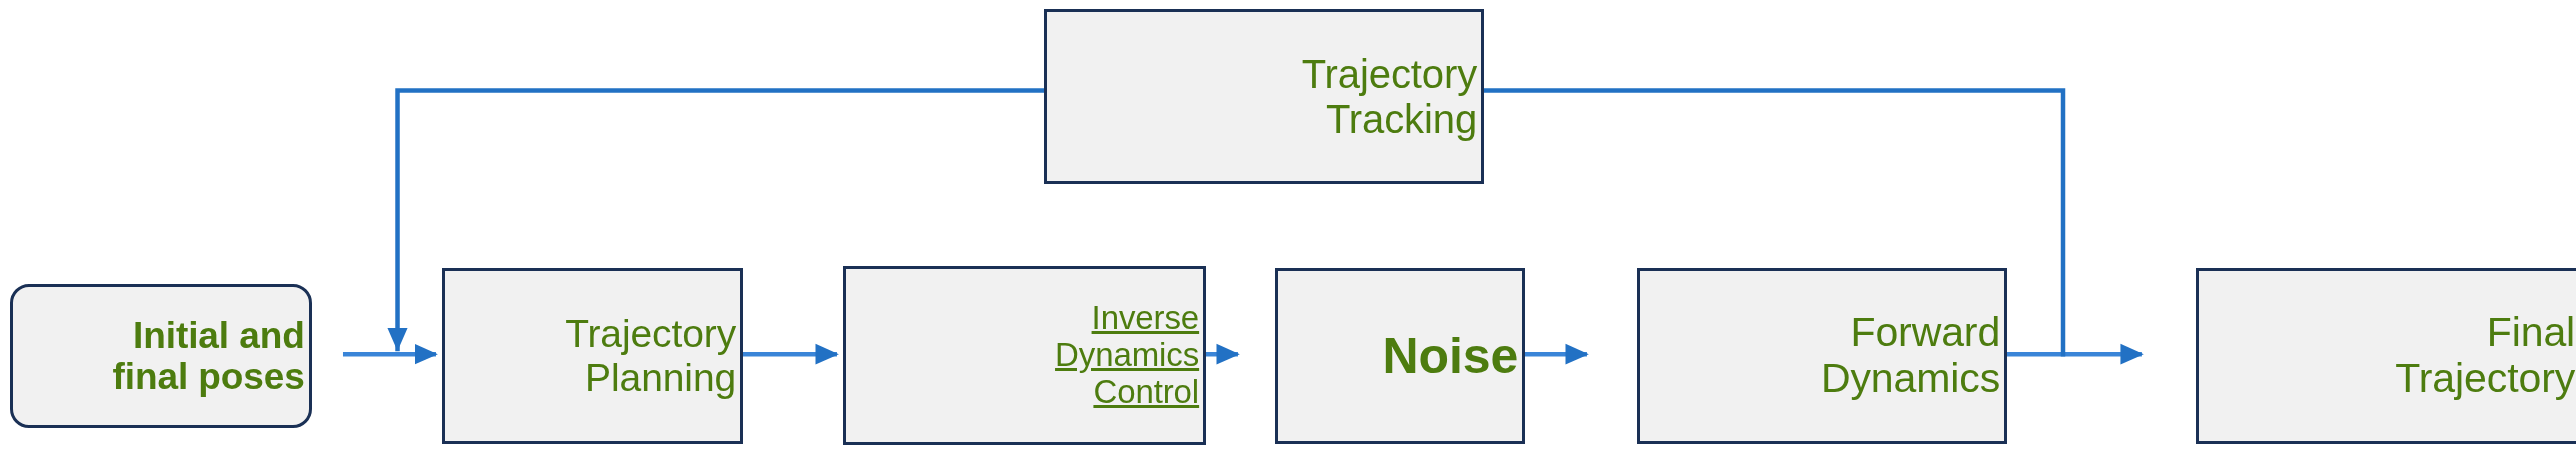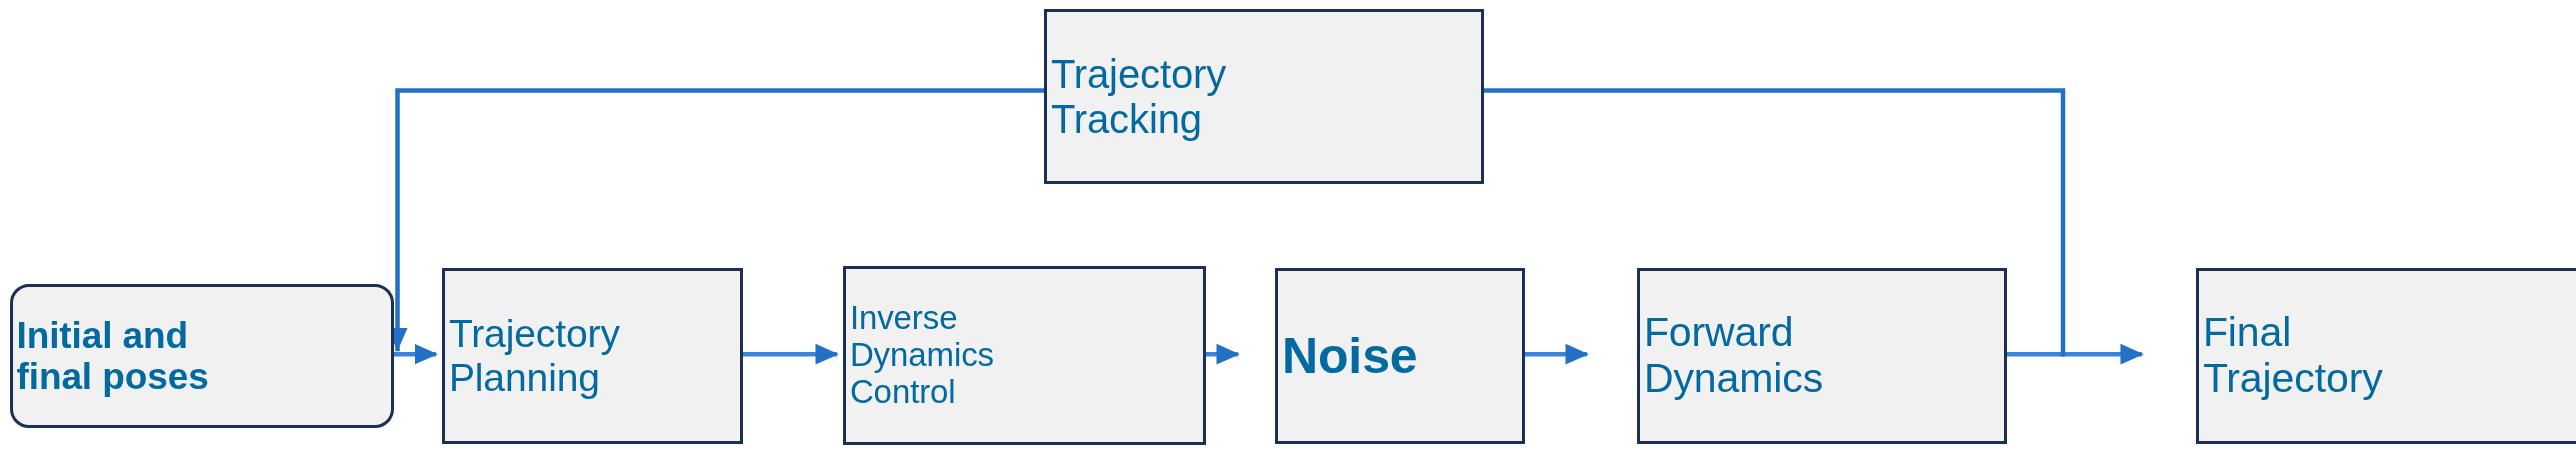--- a/index.html
+++ b/index.html
@@ -27,42 +27,42 @@
     pointer-events: none;
   }
   .node {
     position: absolute;
     box-sizing: border-box;
     background: #f1f1f1;
     border: 3.2px solid #1a3055;
     display: flex;
     align-items: center;
     justify-content: center;
-    text-align: left;
-    color: #0369a1;
+    text-align: right;
+    color: #4d7c0f;
     line-height: 1.12;
     white-space: pre-line;
     font-weight: 400;
     letter-spacing: -0.1px;
     z-index: 2;
   }
   .node.rounded {
     border-radius: 19px;
   }
   .node .label {
     display: block;
     width: 100%;
     padding: 0 3.9px;
     box-sizing: border-box;
   }
   
   #node-trajectory-tracking { left: 1044px; top: 9px;  width: 440px;  height: 175px; font-size: 40px; }
-  #node-initial-final-poses { left: 9.6px;   top: 284px; width: 384px;  height: 144px; font-size: 37px; font-weight: 700; }
+  #node-initial-final-poses { left: 9.6px;   top: 284px; width: 302px;  height: 144px; font-size: 37px; font-weight: 700; }
   #node-trajectory-planning { left: 442px;  top: 268px; width: 301px;  height: 176px; font-size: 39px; }
-  #node-inverse-dynamics    { left: 843px; top: 266px; width: 363px;  height: 179px; font-size: 33px; }
+  #node-inverse-dynamics    { left: 843px; top: 266px; width: 363px;  height: 179px; font-size: 33px; text-decoration: underline; }
   #node-noise               { left: 1275px; top: 268px; width: 250px;  height: 176px; font-size: 50px; font-weight: 700; }
   #node-forward-dynamics    { left: 1593px; top: 268px; width: 370px;  height: 176px; font-size: 41px; margin-left: 44px; }
   #node-final-trajectory    { left: 2148px; top: 268px; width: 386px;  height: 176px; font-size: 41px; margin-left: 48px; }
 </style>
 </head>
 <body>
 
 <div id="canvas">
 
   <svg id="wires" viewBox="0 0 4014 717" width="2576" height="460" aria-hidden="true">

